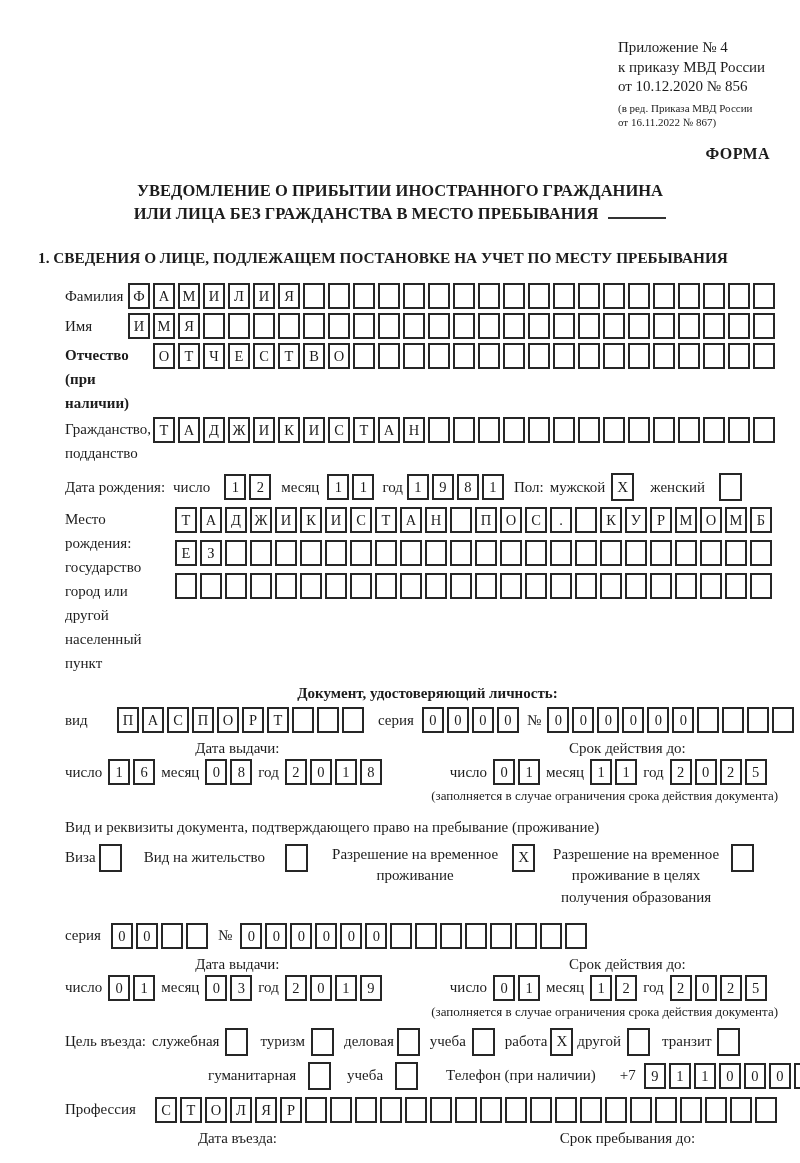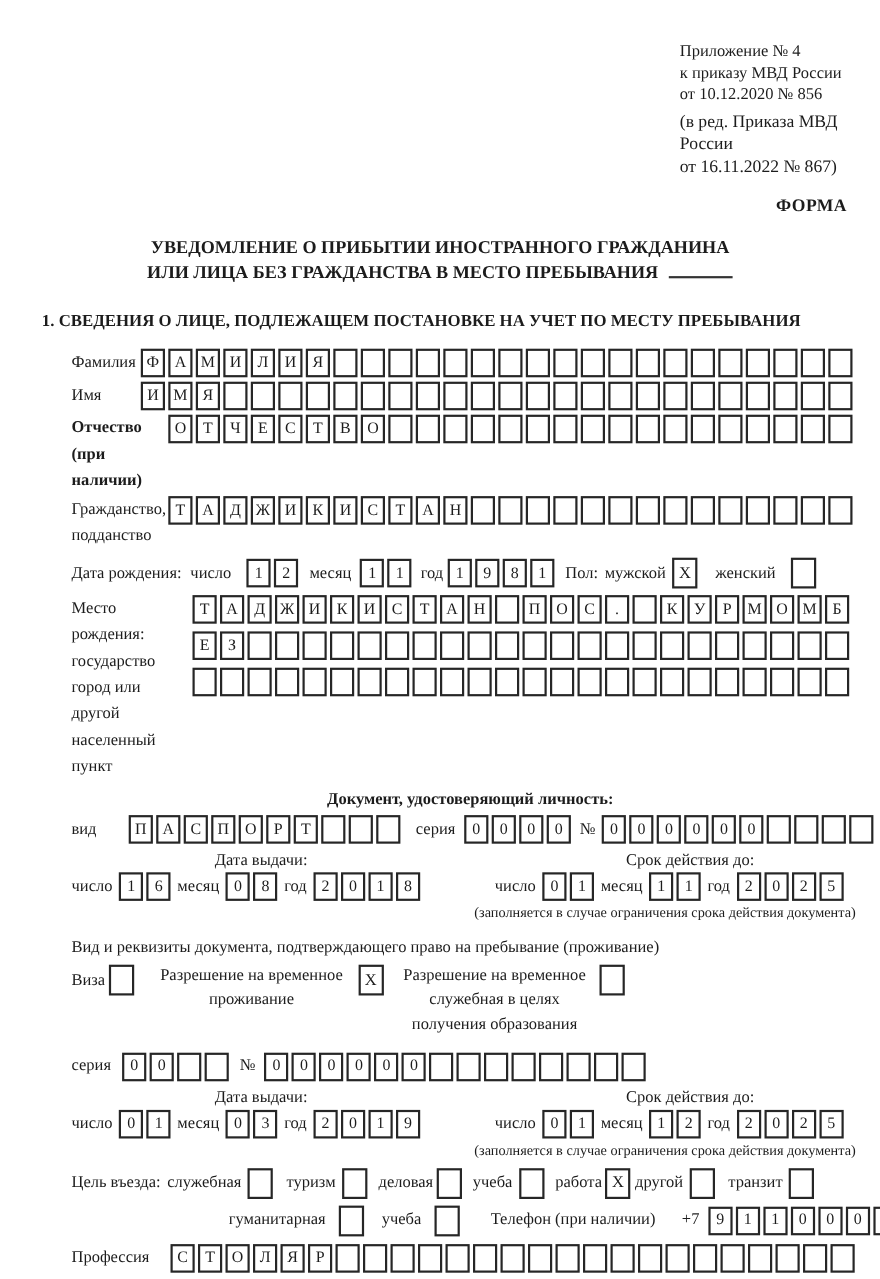--- a/index.html
+++ b/index.html
@@ -2,21 +2,21 @@
 <html><head>
 <meta charset="utf-8">
 <style>
   html,body{margin:0;padding:0;}
   body{
     width:800px;height:1163px;background:#ffffff;color:#1c1c1c;
     font-family:"Liberation Serif","DejaVu Serif",serif;font-size:15px;
     overflow:hidden;
   }
   .hdr{margin:38px 0 0 618px;line-height:1.3;}
-  .hdr-small{margin:4px 0 0 618px;font-size:16px;line-height:1.3;}
+  .hdr-small{margin:4px 0 0 618px;font-size:11px;line-height:1.3;}
   .forma{margin:16px 30px 0 0;text-align:right;font-weight:bold;font-size:16px;letter-spacing:.4px;}
   .title{margin-top:16px;text-align:center;font-weight:bold;font-size:16.5px;line-height:1.4;}
   .blank-line{display:inline-block;width:58px;border-bottom:2px solid #333;margin-left:10px;vertical-align:baseline;}
   .sec{margin:24px 0 0 38px;font-weight:bold;font-size:15.3px;}
   .form{margin:16px 10px 0 65px;}
   .frow{display:flex;align-items:center;margin-top:4px;}
   .frow.top{align-items:flex-start;}
   .cells{display:flex;gap:3px;flex:0 0 auto;}
   .cell{flex:0 0 auto;width:18px;height:22px;border:2px solid #262626;background:#fff;
         display:flex;align-items:center;justify-content:center;font-size:14.5px;line-height:1;}
@@ -395,31 +395,35 @@
 
   <div class="para">
     <div>Вид и реквизиты документа, подтверждающего право на пребывание (проживание)</div>
   </div>
 
   <div class="frow top" style="margin-top:4px;">
     <span class="opt">
       <span>Виза</span>
       <span class="cbx" style="margin-left:3px;"></span>
     </span>
+    <span class="opt" style="margin-left:22px;">
+      <span>Вид на жительство</span>
+      <span class="cbx" style="margin-left:20px;"></span>
+    </span>
     <span class="opt" style="margin-left:24px;align-items:flex-start;">
       <span class="optcol">
         <span>Разрешение на временное</span><br>
         <span>проживание</span>
       </span>
       <span class="cbx" style="margin-left:14px;">X</span>
     </span>
     <span class="opt" style="margin-left:18px;align-items:flex-start;">
       <span class="optcol">
         <span>Разрешение на временное</span><br>
-        <span>служебная в целях</span><br>
+        <span>проживание в целях</span><br>
         <span>получения образования</span>
       </span>
       <span class="cbx" style="margin-left:12px;"></span>
     </span>
   </div>
 
   <div class="frow" style="margin-top:14px;">
     <span class="lbl">серия</span>
     <span class="cells" style="margin-left:10px;">
         <span class="cell">0</span>

